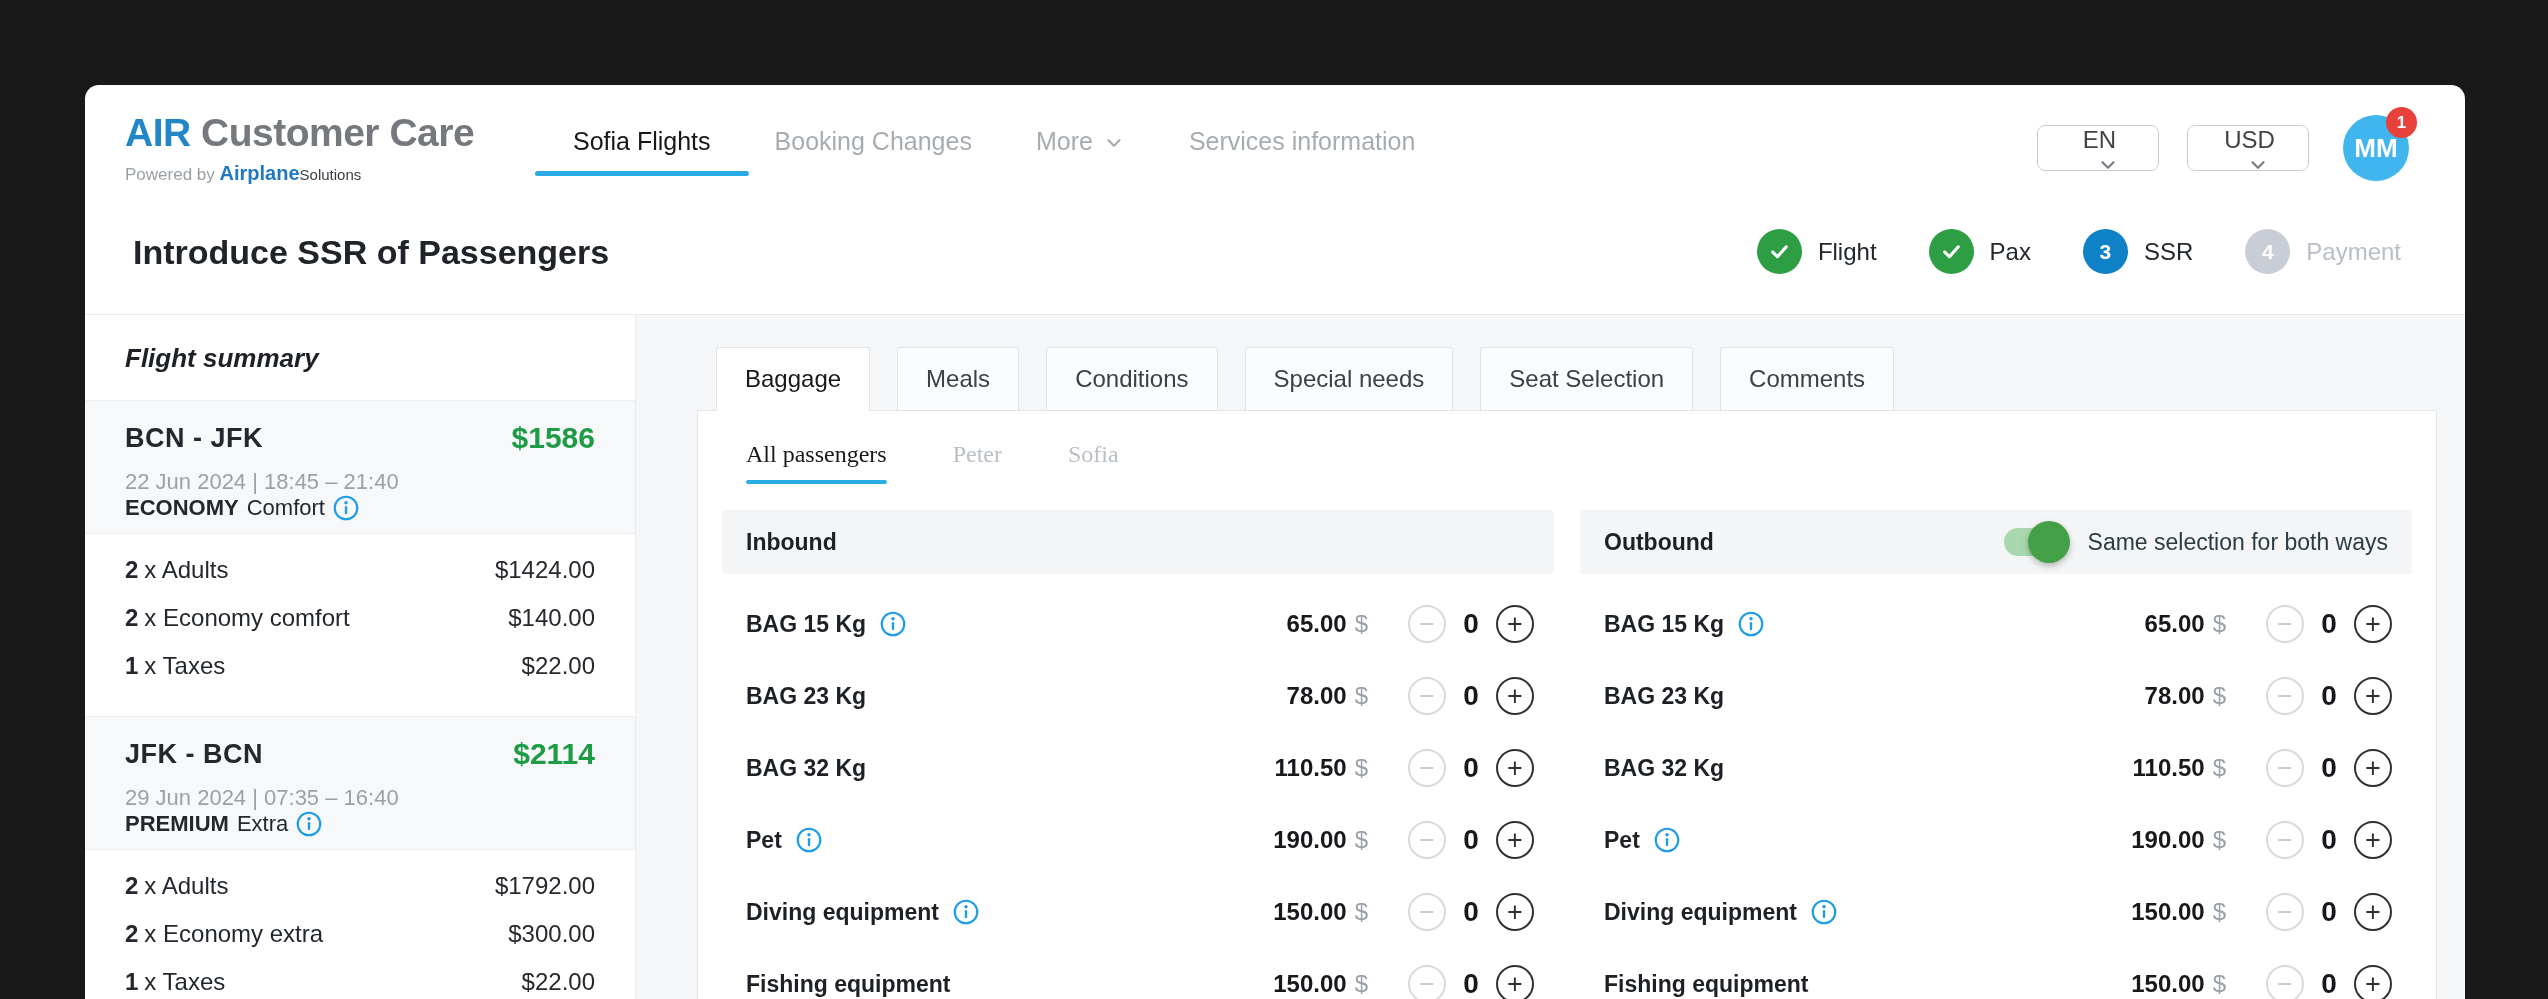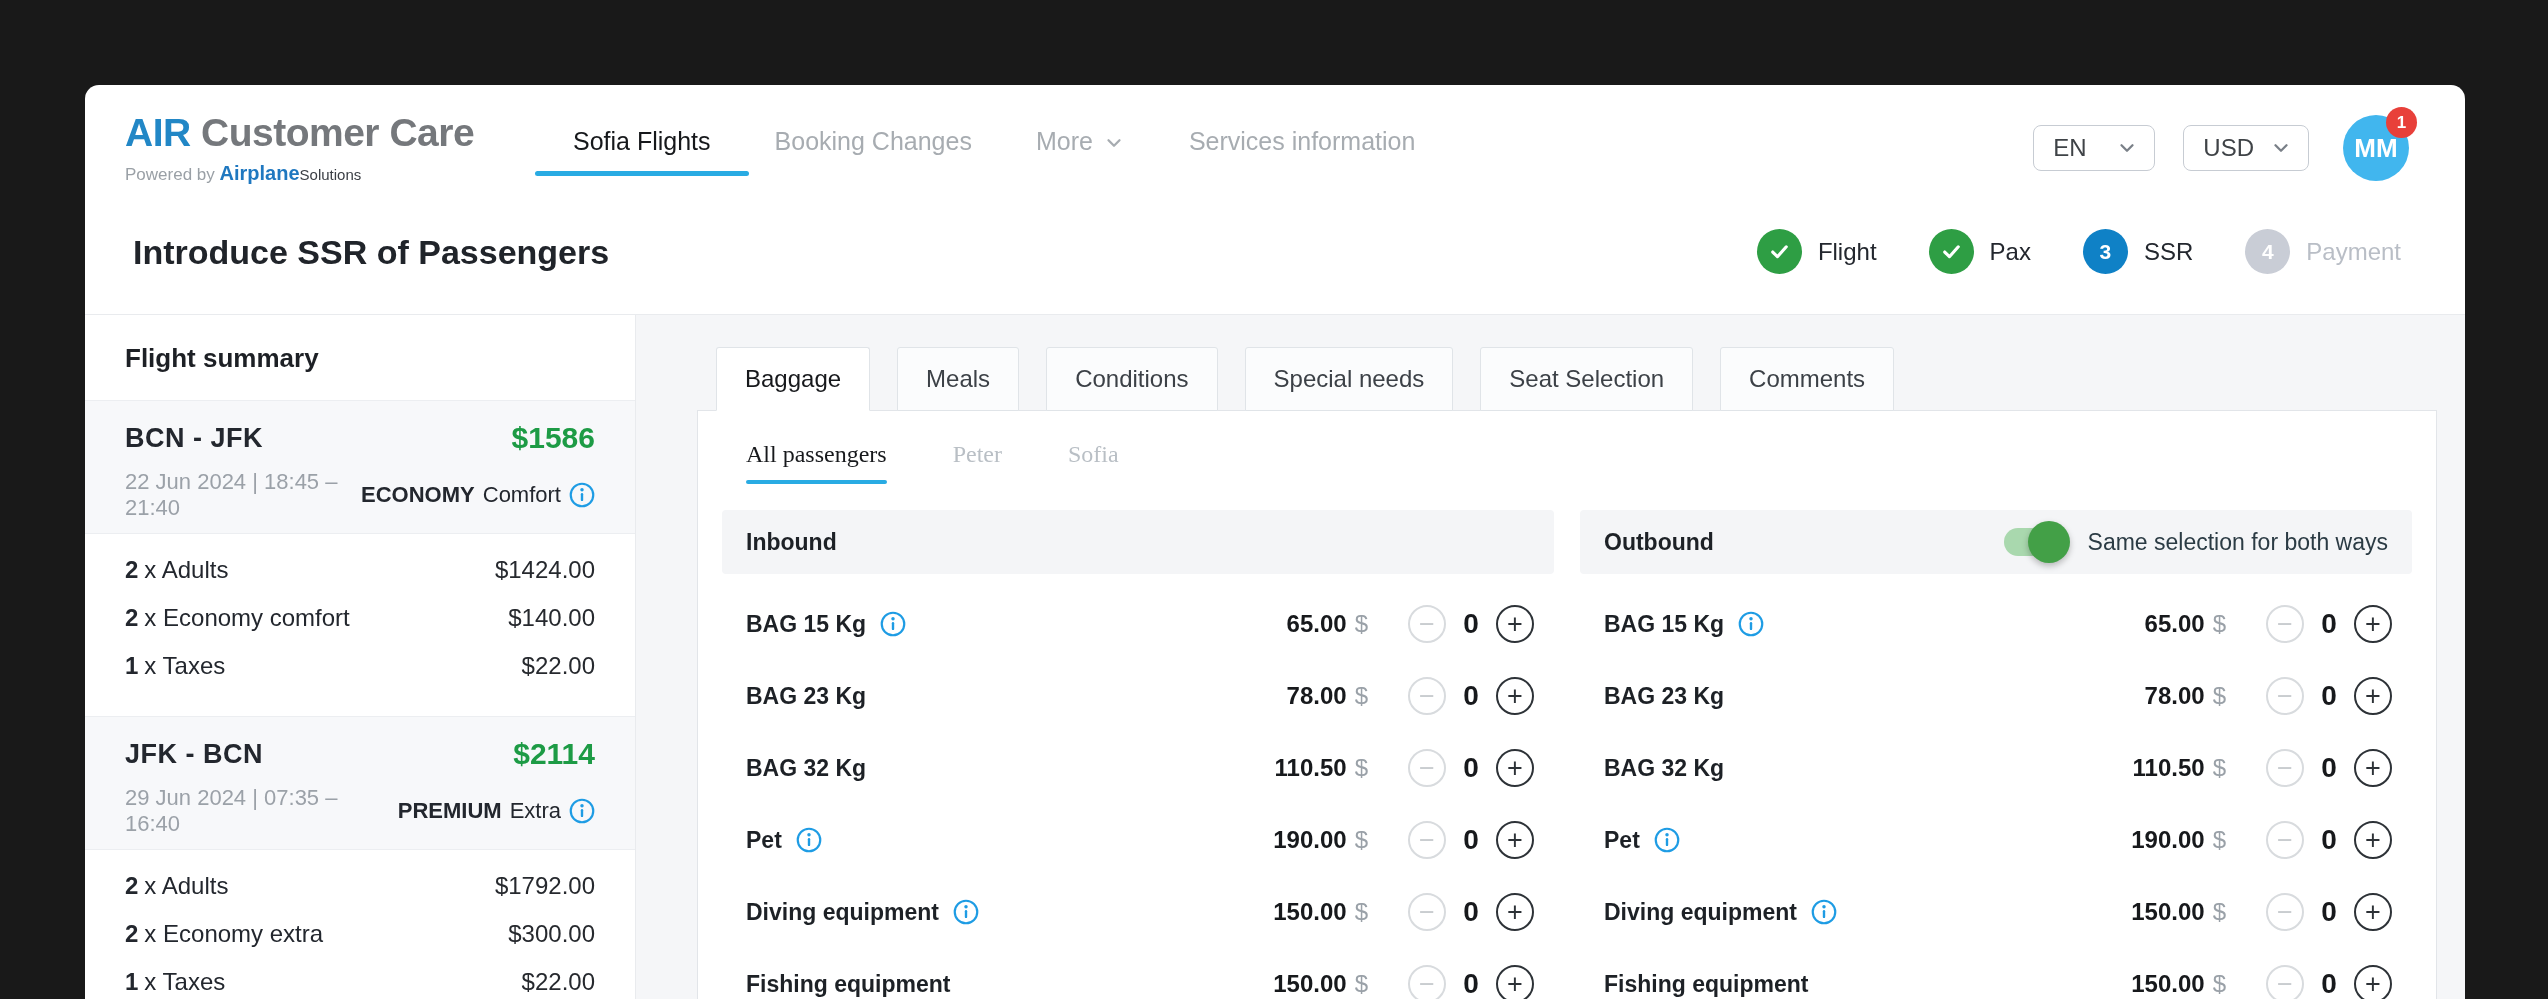--- a/index.html
+++ b/index.html
@@ -22,45 +22,45 @@
   .logo-name { color:#75787c; font-weight:700; }
   .logo-sub { margin-top:7px; font-size:17px; color:#9aa0a6; white-space:nowrap; }
   .logo-brand { color:#1f78c0; font-weight:700; font-size:20px; }
   .logo-brand-suffix { color:#3a3e44; font-size:15px; }
   .nav { position:absolute; left:488px; top:42px; display:flex; gap:64px; align-items:flex-start; }
   .nav-item { font-size:25px; color:#a7acb1; position:relative; padding-bottom:20px; cursor:pointer; display:flex; align-items:center; gap:10px; white-space:nowrap; }
   .nav-item.active { color:#16181b; }
   .nav-item.active::after { content:""; position:absolute; left:-38px; right:-38px; bottom:0; height:5px; border-radius:3px; background:var(--accent,#29abe3); }
   .nav-chevron { color:#a7acb1; display:inline-flex; margin-top:2px; }
   .top-controls { position:absolute; right:56px; top:30px; display:flex; align-items:center; gap:28px; }
-  .select-box { height:46px; min-width:122px; border:1.5px solid #c7ccd3; border-radius:8px; display:flex; align-items:center; justify-content:space-between; padding:0 16px 0 19px; font-size:24px; color:#3f4347; cursor:pointer; background:#fff; }
+  .select-box { height:46px; min-width:122px; border:1.5px solid #c7ccd3; border-radius:8px; display:flex; align-items:center; justify-content:space-between; padding:0 16px 0 19px; font-size:24px; color:#3f4347; cursor:pointer; background:#fff;flex-direction:column; }
   .select-chevron { color:#7a8088; display:inline-flex; margin-left:16px; }
   .avatar-wrap { position:relative; width:66px; height:66px; margin-left:6px; cursor:pointer; }
   .avatar { width:66px; height:66px; border-radius:50%; background:var(--avatar-blue,#41b6ee); color:#fff; font-weight:700; font-size:26px; display:flex; align-items:center; justify-content:center; }
   .avatar-badge { position:absolute; top:-8px; right:-8px; width:31px; height:31px; border-radius:50%; background:var(--badge-red,#e8403a); color:#fff; font-size:17px; font-weight:700; display:flex; align-items:center; justify-content:center; }
   
   .title-row { position:relative; height:112px; border-bottom:1px solid #e9ebee; }
   .page-title { position:absolute; left:48px; top:30px; font-size:34px; font-weight:600; color:#20242a; }
   .stepper { position:absolute; right:64px; top:26px; display:flex; gap:52px; align-items:center; }
   .step { display:flex; align-items:center; gap:16px; font-size:24px; color:#23272e; cursor:pointer; }
   .step.upcoming { color:#b9bec6; }
   .step-circle { width:45px; height:45px; border-radius:50%; display:flex; align-items:center; justify-content:center; color:#fff; font-weight:700; font-size:21px; flex-shrink:0; }
   .step.done .step-circle { background:var(--green,#2e9e44); }
   .step.current .step-circle { background:var(--step-blue,#0f81c6); }
   .step.upcoming .step-circle { background:var(--step-gray,#c9cdd6); }
   
   .body { display:flex; height:684px; }
   .sidebar { width:551px; flex-shrink:0; background:#fff; border-right:1px solid #e9ebee; }
-  .fs-title { margin:28px 40px 26px; font-size:26px; font-weight:700; color:#1d2025; }
+  .fs-title { margin:28px 40px 26px; font-size:26px; font-weight:700; color:#1d2025;font-style:italic; }
   .flight-card + .flight-card { margin-top:8px; }
   .fc-head { background:#f7f8fa; border-top:1px solid #eceef1; border-bottom:1px solid #eceef1; padding:20px 40px 12px; }
   .fc-row1 { display:flex; justify-content:space-between; align-items:center; }
   .fc-route { font-size:27px; font-weight:600; letter-spacing:0.5px; }
   .fc-price { font-size:30px; font-weight:700; color:var(--green-price,#1d9b45); }
-  .fc-row2 { display:flex; justify-content:space-between; align-items:center; margin-top:14px; }
+  .fc-row2 { display:flex; justify-content:space-between; align-items:flex-start; margin-top:14px;flex-direction:column; }
   .fc-date { font-size:22px; color:#9ba1a8; }
   .fc-fare { font-size:22px; color:#23272e; display:flex; align-items:center; gap:8px; }
   .fc-fare b { font-weight:700; }
   .info-icon { color:var(--info-blue,#1e9ce4); display:inline-flex; cursor:pointer; }
   .fare-lines { padding:22px 40px 28px; display:flex; flex-direction:column; gap:20px; }
   .fare-line { display:flex; justify-content:space-between; font-size:24px; }
   .fare-qty { font-weight:700; margin-right:6px; }
   .fare-amt { color:#26292e; }
   
   .main { flex:1; background:#f5f6f8; padding:32px 28px 0 61px; display:flex; flex-direction:column; min-width:0; }

